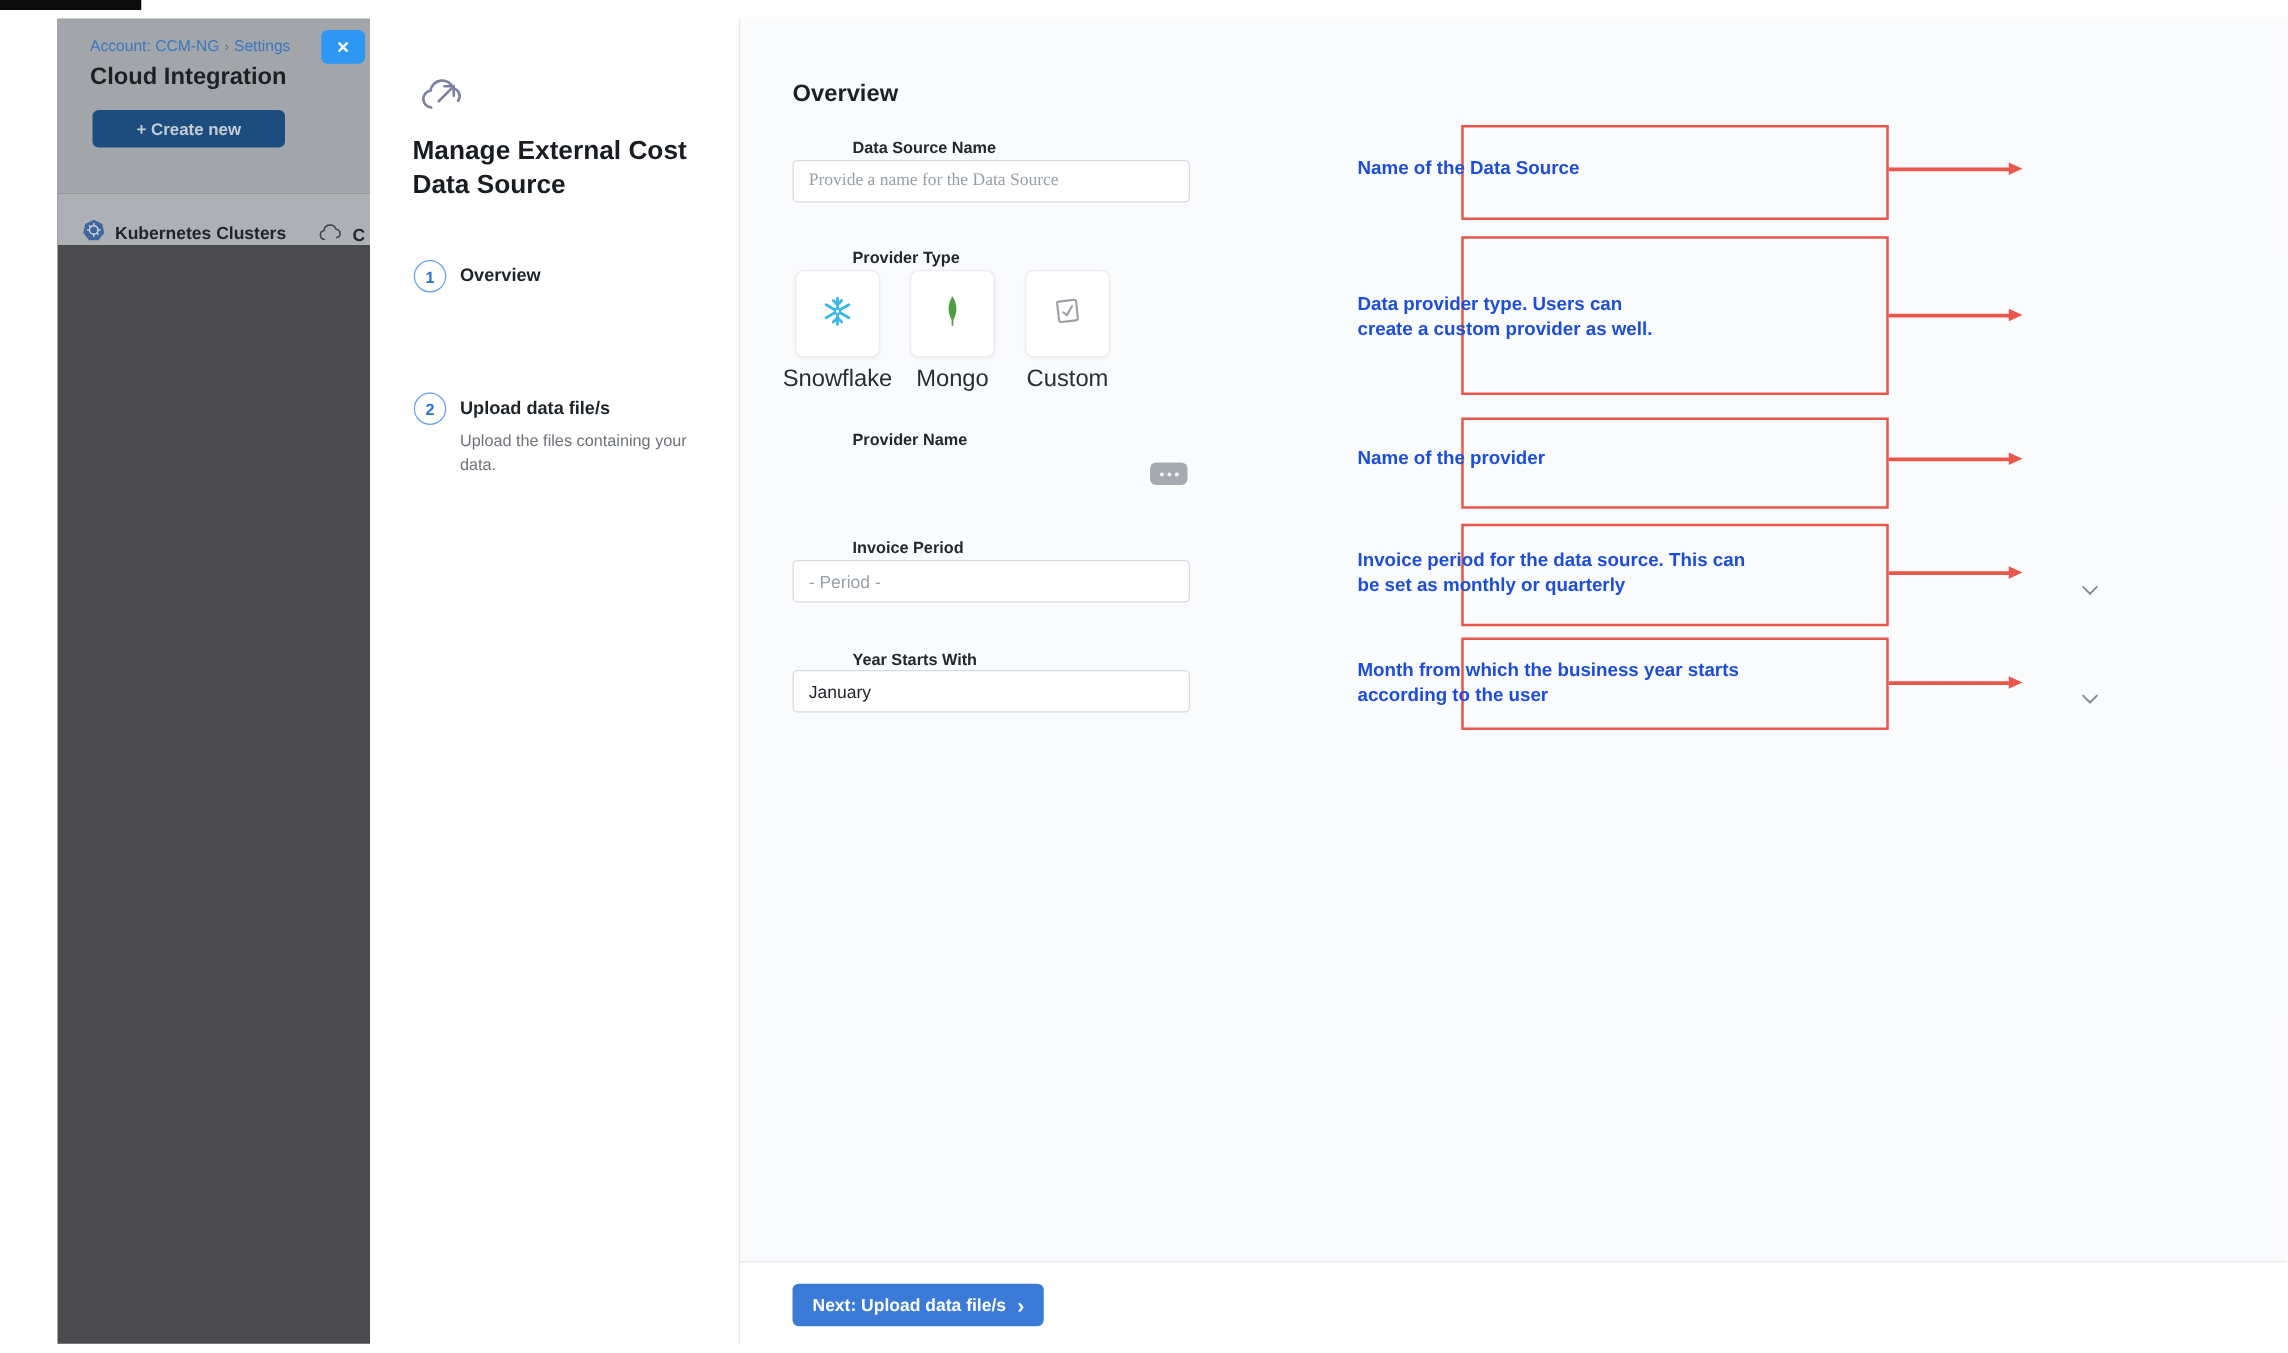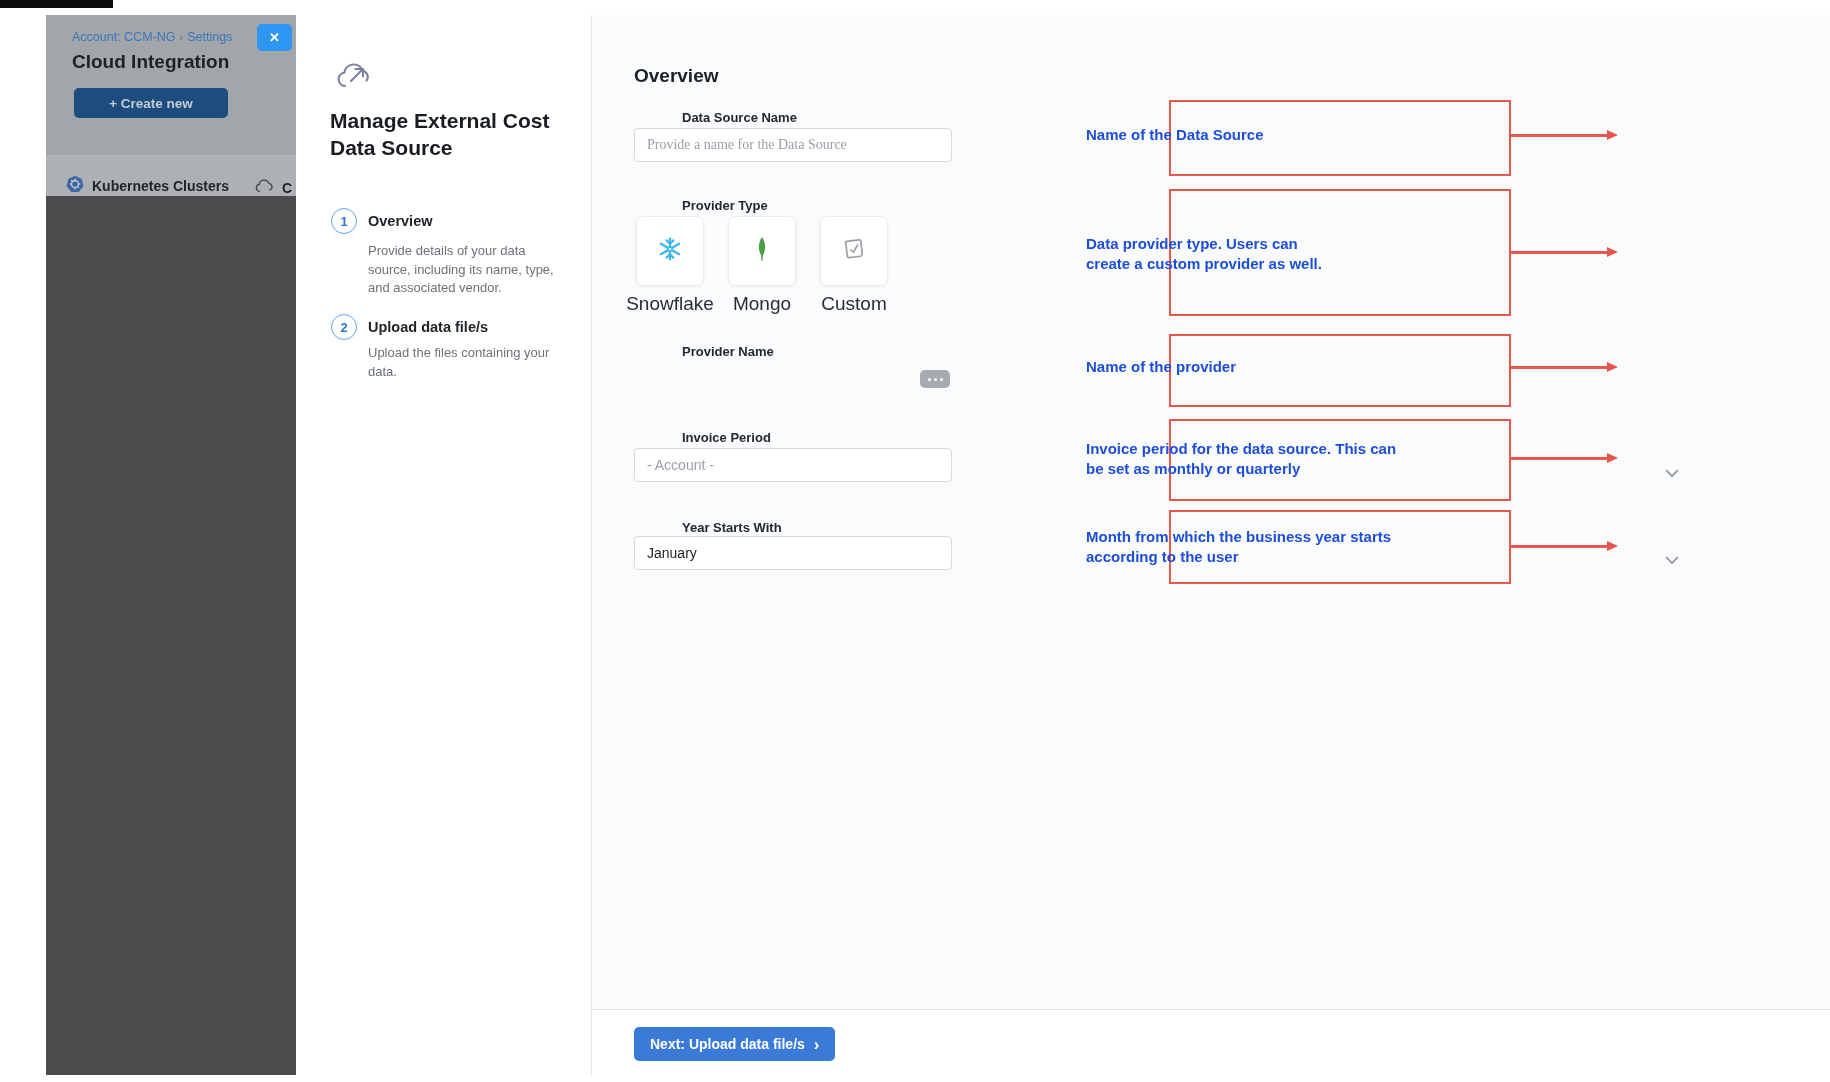--- a/index.html
+++ b/index.html
@@ -146,23 +146,20 @@
           <path d="M12 28 a6.8 6.8 0 0 1 -0.6 -13.5 a9.4 9.4 0 0 1 18.2 -1.7 a6.2 6.2 0 0 1 3.9 9.8" fill="none" stroke="#7b7fa0" stroke-width="2.1" stroke-linecap="round"></path>
           <line x1="18" y1="23" x2="29.5" y2="11.5" stroke="#7b7fa0" stroke-width="2.1" stroke-linecap="round"></line>
           <path d="M22.5 11 h7.5 v7.5" fill="none" stroke="#7b7fa0" stroke-width="2.1" stroke-linecap="round" stroke-linejoin="round"></path>
         </svg>
       </span>
       <div class="dlg-title pre">Manage External Cost
 Data Source</div>
 
       <div class="step-circle sc1">1</div>
       <div class="step-title st1">Overview</div>
-      <div class="step-desc sd1 pre">Provide details of your data
-source, including its name, type,
-and associated vendor.</div>
 
       <div class="step-circle sc2">2</div>
       <div class="step-title st2">Upload data file/s</div>
       <div class="step-desc sd2 pre">Upload the files containing your
 data.</div>
     </div>
 
     <div class="main-panel">
       <div class="panel-heading">Overview</div>
 
@@ -216,21 +213,21 @@
 
       <div class="field-label lbl-pn">Provider Name</div>
       <div class="more-chip">
           <i></i>
           <i></i>
           <i></i>
         </div>
 
       <div class="field-label lbl-ip">Invoice Period</div>
       <div class="selbox in-ip">
-        <span class="ph">- Account -</span>
+        <span class="ph">- Period -</span>
       </div>
 
       <div class="field-label lbl-ys">Year Starts With</div>
       <div class="selbox in-ys">
         <span class="val">January</span>
       </div>
 
       <span class="chev chev-ip">
         <svg width="14" height="9" viewBox="0 0 14 9">
             <polyline points="1.5,1.5 7,7 12.5,1.5" fill="none" stroke="#8a8f96" stroke-width="1.6" stroke-linecap="round"></polyline>

